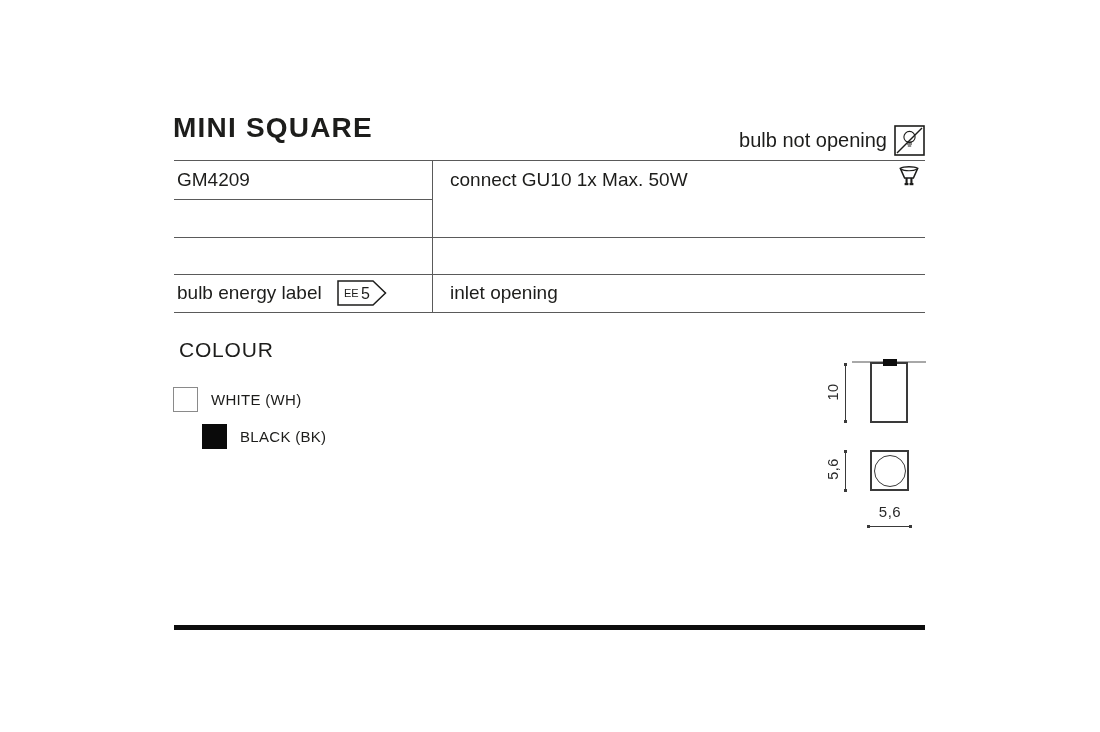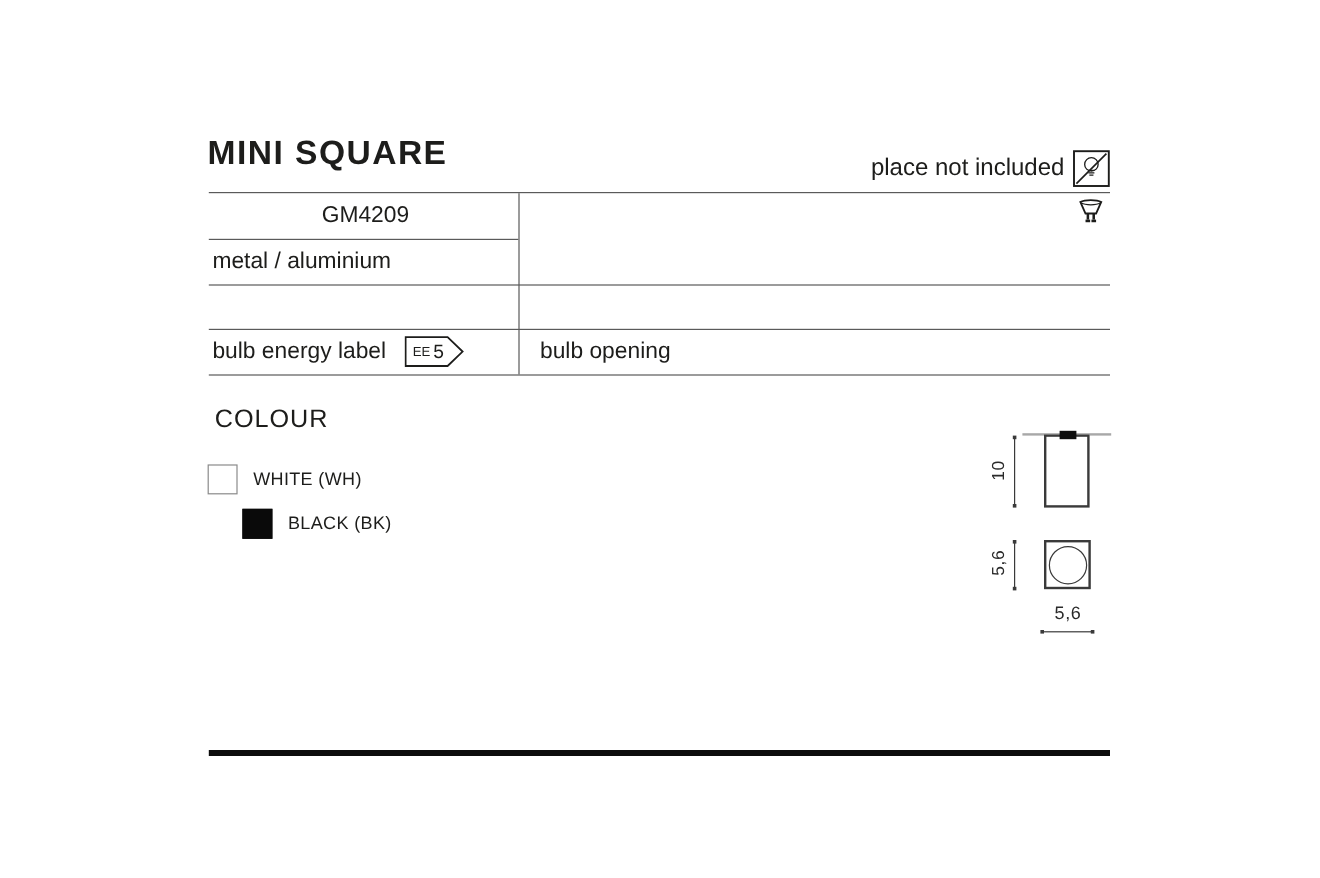--- a/index.html
+++ b/index.html
@@ -26,21 +26,21 @@
     font-size:19px;
   }
   .tline{position:absolute;background:#5a5a5a;}
   .hline1{left:0;top:38px;width:258px;height:1px;}
   .hline2{left:0;top:76px;width:751px;height:1px;}
   .hline3{left:0;top:113px;width:751px;height:1px;}
   .vdivider{left:258px;top:0;width:1px;height:151px;}
   .cell{position:absolute;display:flex;align-items:center;}
   .cell-l{left:0;width:258px;padding-left:3px;box-sizing:border-box;}
   .cell-r{left:259px;width:492px;padding-left:17px;padding-right:5px;box-sizing:border-box;}
-  .row1{top:0;height:38px;justify-content:center;}
+  .row1{top:0;height:38px;}
   .row2{top:38px;height:38px;}
   .row3{top:76px;height:37px;}
   .row4{top:113px;height:38px;}
   .cell-spacer{flex:1;}
   .ee-badge{margin-left:15px;flex:none;}
   .ee-badge text{fill:#1d1d1b;font-family:"Liberation Sans",sans-serif;}
   
   .ceiling-mount-icon{
     width:27px;height:22px;border:1px solid #8c8c8c;border-top:4px solid #111;
     position:relative;flex:none;background:#fff;
@@ -97,67 +97,65 @@
   .hdim::after{right:-1px;}
   
   .footer-rule{position:absolute;left:174px;top:625px;width:751px;height:5px;background:#0d0d0d;}
 </style>
 </head>
 <body>
 
 <div class="page-title">MINI SQUARE</div>
 
 <div class="bulb-note">
-  <span class="bulb-note-label">place not included</span>
+  <span class="bulb-note-label">bulb not opening</span>
   <span>
     <svg class="no-bulb-icon" width="31" height="31" viewBox="0 0 31 31">
       <rect x="1" y="1" width="29" height="29" fill="none" stroke="#1d1d1b" stroke-width="1.6"></rect>
       <circle cx="15.5" cy="12" r="5.6" fill="none" stroke="#1d1d1b" stroke-width="1.1"></circle>
       <path d="M13 17 h5 M13 19 h5 M13.8 21 h3.4" stroke="#1d1d1b" stroke-width="1" fill="none"></path>
       <line x1="3" y1="28" x2="28" y2="3" stroke="#1d1d1b" stroke-width="1.4"></line>
     </svg>
   </span>
 </div>
 
 <div class="spec-table">
   <div class="tline hline1"></div>
   <div class="tline hline2"></div>
   <div class="tline hline3"></div>
   <div class="tline vdivider"></div>
 
   <div class="cell cell-l row1">
     <span>GM4209</span>
   </div>
-  <div class="cell cell-l row2">
-    <span>metal / aluminium</span>
-  </div>
   <div class="cell cell-l row4">
     <span>bulb energy label</span>
     <svg class="ee-badge" width="50" height="26" viewBox="0 0 50 26">
       <polygon points="1,1 36,1 48.5,13 36,25 1,25" fill="#ffffff" stroke="#1d1d1b" stroke-width="1.5"></polygon>
       <text x="7" y="17" font-size="11">EE</text>
       <text x="24" y="18.5" font-size="16">5</text>
     </svg>
   </div>
 
   <div class="cell cell-r row1">
+    <span>connect GU10 1x Max. 50W</span>
     <span class="cell-spacer"></span>
     <span>
       <svg width="22" height="27" viewBox="0 0 24 29">
         <path d="M2.5 4.5 C6.5 2.2, 17.5 2.2, 21.5 4.5 L16.8 15 L7.2 15 Z" fill="none" stroke="#1d1d1b" stroke-width="1.7"></path>
         <path d="M3.5 5.5 C7 7.6, 17 7.6, 20.5 5.5" fill="none" stroke="#1d1d1b" stroke-width="1.1"></path>
         <rect x="8.2" y="15" width="2.3" height="5.5" fill="#1d1d1b"></rect>
         <rect x="13.5" y="15" width="2.3" height="5.5" fill="#1d1d1b"></rect>
         <rect x="7.2" y="20.5" width="4.2" height="2.4" fill="#1d1d1b"></rect>
         <rect x="12.6" y="20.5" width="4.2" height="2.4" fill="#1d1d1b"></rect>
       </svg>
     </span>
   </div>
   <div class="cell cell-r row4">
-    <span>bulb opening</span>
+    <span>inlet opening</span>
   </div>
 </div>
 
 <div class="colour-heading">COLOUR</div>
 
 <div class="colour-option white">
   <span class="swatch swatch-white"></span>
   <span class="colour-label">WHITE (WH)</span>
 </div>
 <div class="colour-option black">

